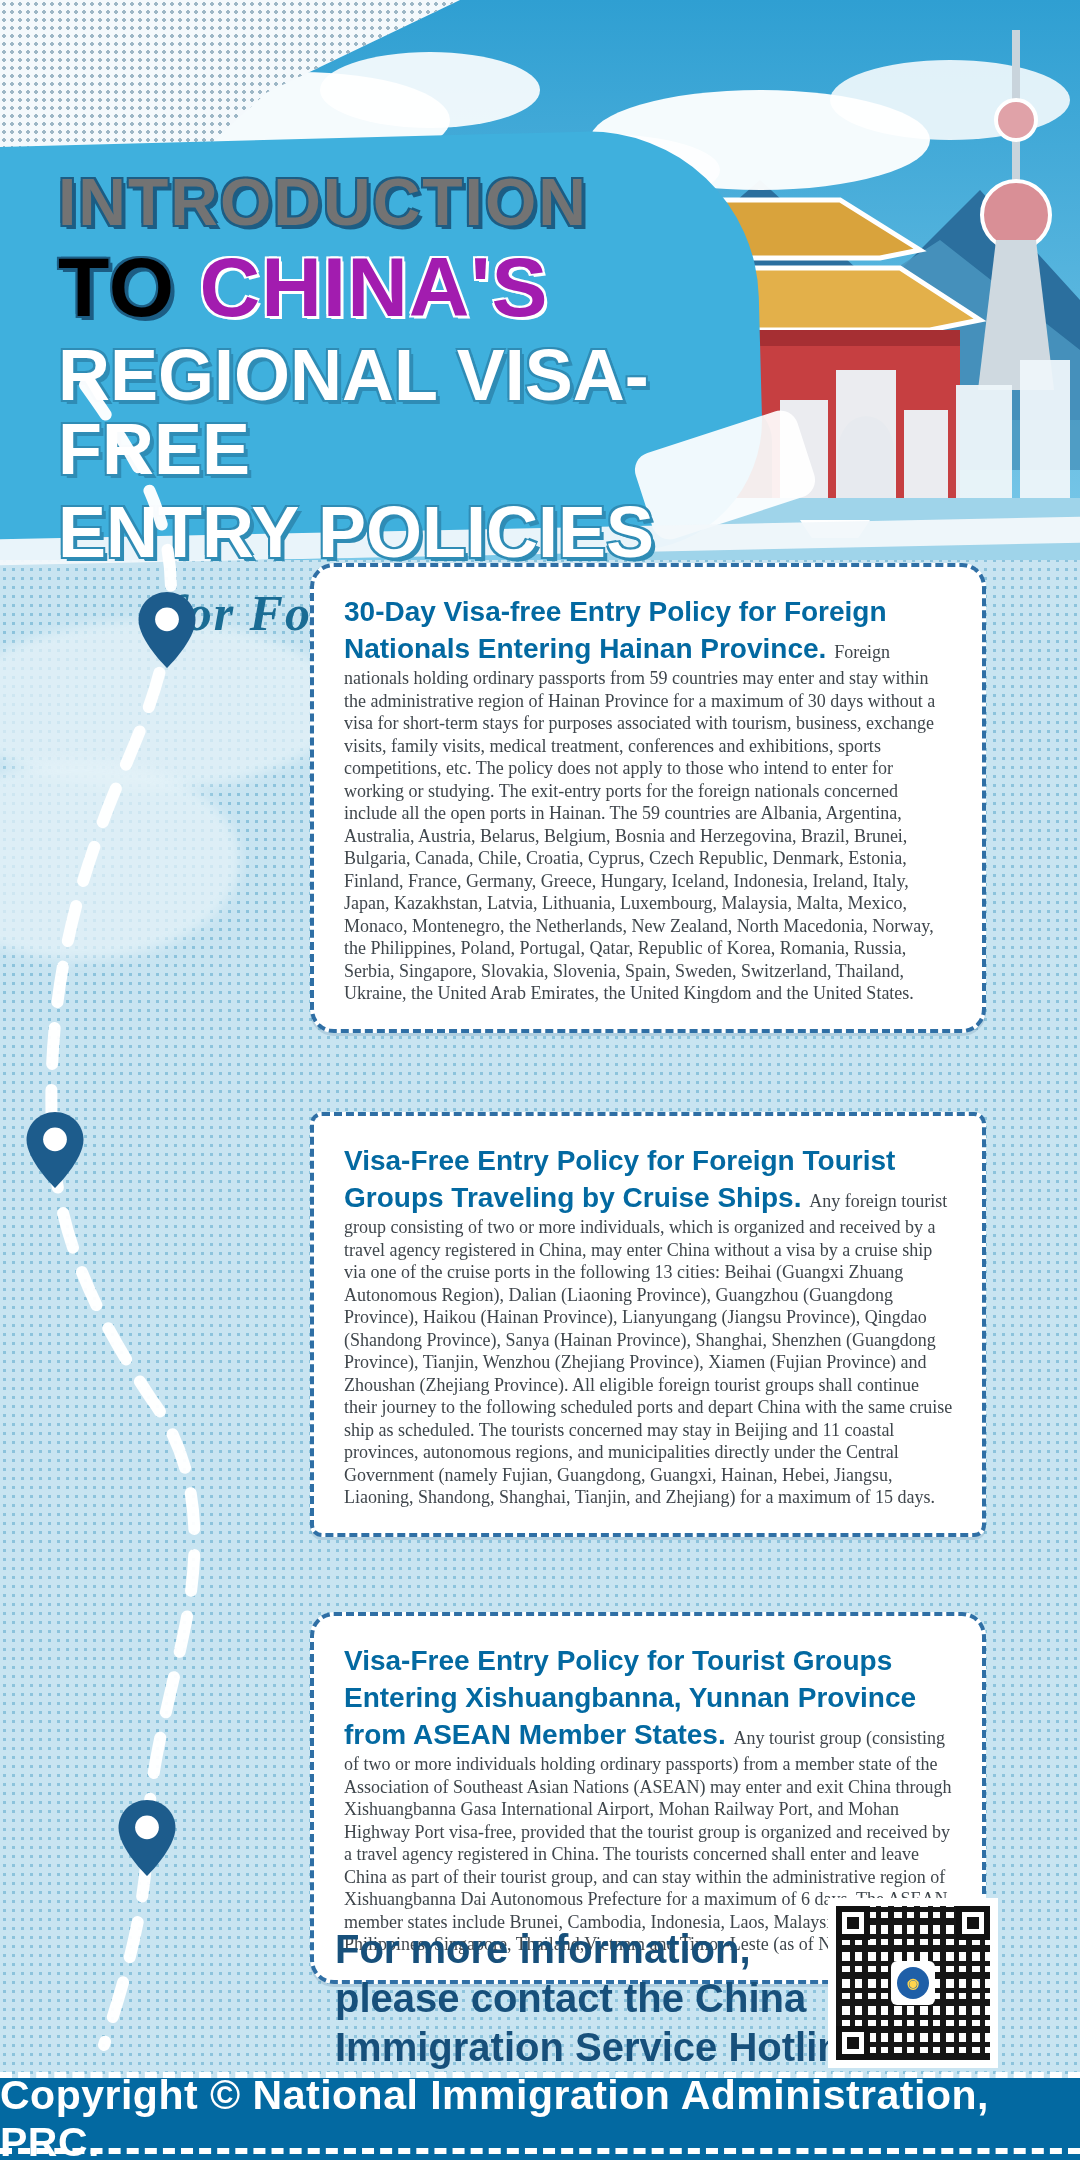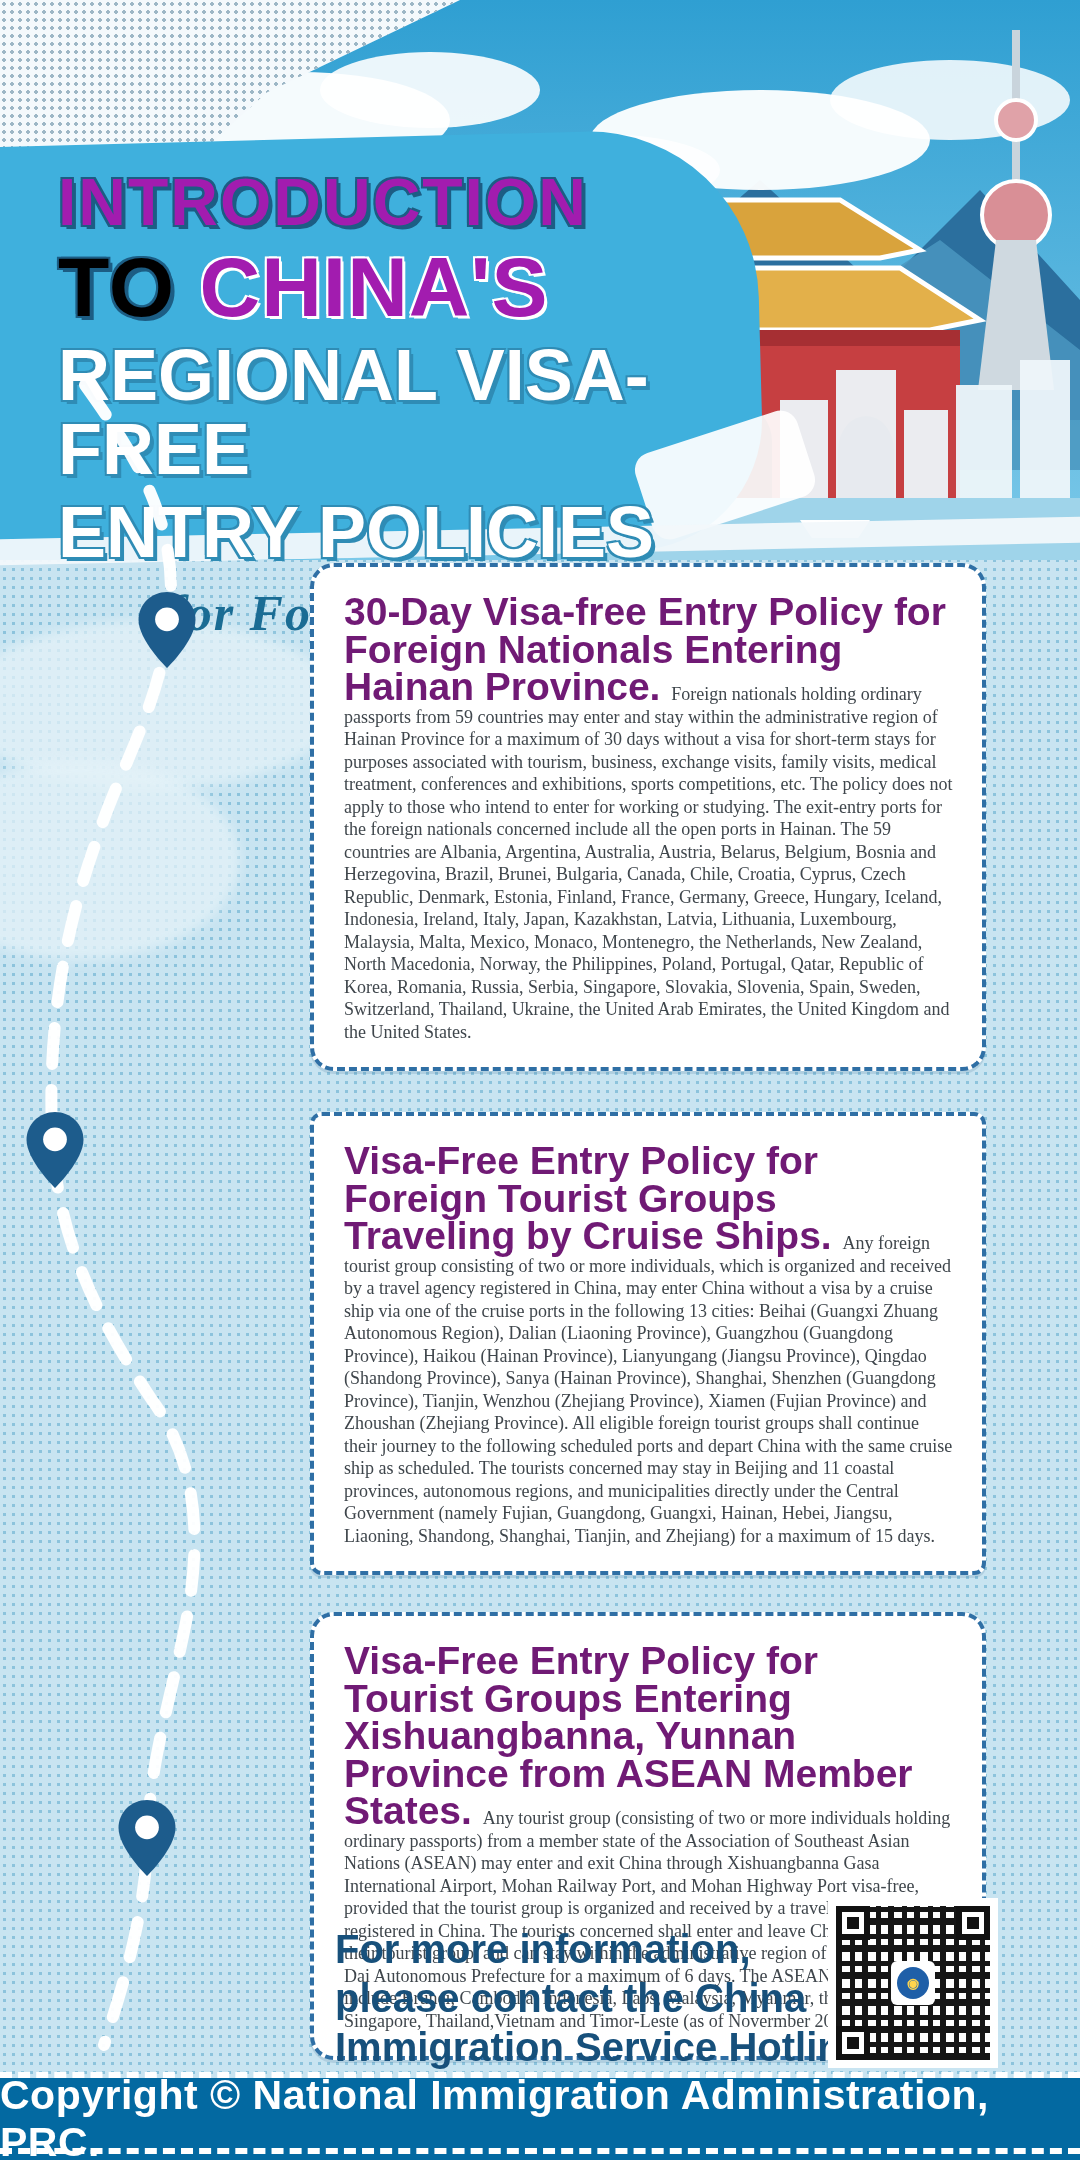--- a/index.html
+++ b/index.html
@@ -23,42 +23,42 @@
     clip-path:polygon(0 0,100% 0,58% 22%,30% 50%,14% 74%,0 94%);}
   .banner{position:absolute;left:-70px;top:138px;width:830px;height:420px;
     background:#3fb0dd;transform:rotate(-1.5deg);
     border-radius:36px 170px 130px 18px;}
   .white-swipe{position:absolute;background:#fff;opacity:.92;border-radius:18px;}
   .tear-strip{position:absolute;left:-20px;top:528px;width:1120px;height:26px;
     background:#f2f8fb;transform:rotate(-1.2deg);border-radius:12px;opacity:.95;}
 
   
   .title-block{position:absolute;left:58px;top:168px;width:760px;}
-  .t1{font-size:66px;font-weight:bold;color:#a21caf;letter-spacing:2px;line-height:1.05;
+  .t1{font-size:66px;font-weight:bold;color:#737373;letter-spacing:2px;line-height:1.05;
       text-shadow:4px 4px 0 #1c5d84,-2px -2px 0 #1c5d84,2px -2px 0 #1c5d84,-2px 2px 0 #1c5d84;}
   .t2{font-size:84px;font-weight:bold;line-height:1.0;margin-top:8px;letter-spacing:1px;}
   .t2 .to{color:#000000;text-shadow:4px 4px 0 #1c5d84,-2px -2px 0 #1c5d84,2px -2px 0 #1c5d84,-2px 2px 0 #1c5d84;}
   .t2 .hl{color:#a21caf;text-shadow:3px 3px 0 #ffffff,-2px -2px 0 #ffffff,2px -2px 0 #ffffff,-2px 2px 0 #ffffff;}
   .t3{font-size:72px;font-weight:bold;color:#ffffff;line-height:1.02;margin-top:10px;letter-spacing:0px;
       text-shadow:4px 4px 0 #2f8cb5,-2px -2px 0 #2f8cb5,2px -2px 0 #2f8cb5,-2px 2px 0 #2f8cb5;}
   .script{font-family:"Liberation Serif",serif;font-style:italic;font-weight:bold;
       font-size:50px;color:#1a6c94;margin-top:14px;margin-left:110px;letter-spacing:2px;}
 
   
   .road-svg{position:absolute;left:0;top:0;width:1080px;height:2160px;pointer-events:none;}
   .pin{position:absolute;width:58px;height:76px;}
 
   
   .card{position:absolute;left:310px;width:676px;background:#ffffff;
     border:4px dashed #2f6fa5;border-radius:24px;padding:26px 28px 24px 30px;
     box-sizing:border-box;box-shadow:0 3px 0 rgba(40,90,130,.15);}
   .card p{margin:0;font-family:"Liberation Serif",serif;font-size:18px;
     line-height:22.5px;color:#3f464c;text-align:left;}
   .card-title{font-family:"Liberation Sans",sans-serif;font-weight:bold;
-    font-size:39px;line-height:37px;color:#701a75;}
+    font-size:28px;line-height:37px;color:#0369a1;}
   .card-title::after{content:" ";}
 
   
   .info-text{position:absolute;left:335px;top:1925px;width:540px;
     font-size:40px;font-weight:bold;color:#17507b;line-height:1.22;}
   .qr{position:absolute;left:828px;top:1898px;width:170px;height:170px;background:#ffffff;
     padding:8px;box-sizing:border-box;}
   .qr-pattern{position:relative;width:100%;height:100%;
     background-image:
       repeating-linear-gradient(0deg,#161616 0 7px,transparent 7px 13px,#161616 13px 18px,transparent 18px 27px),

